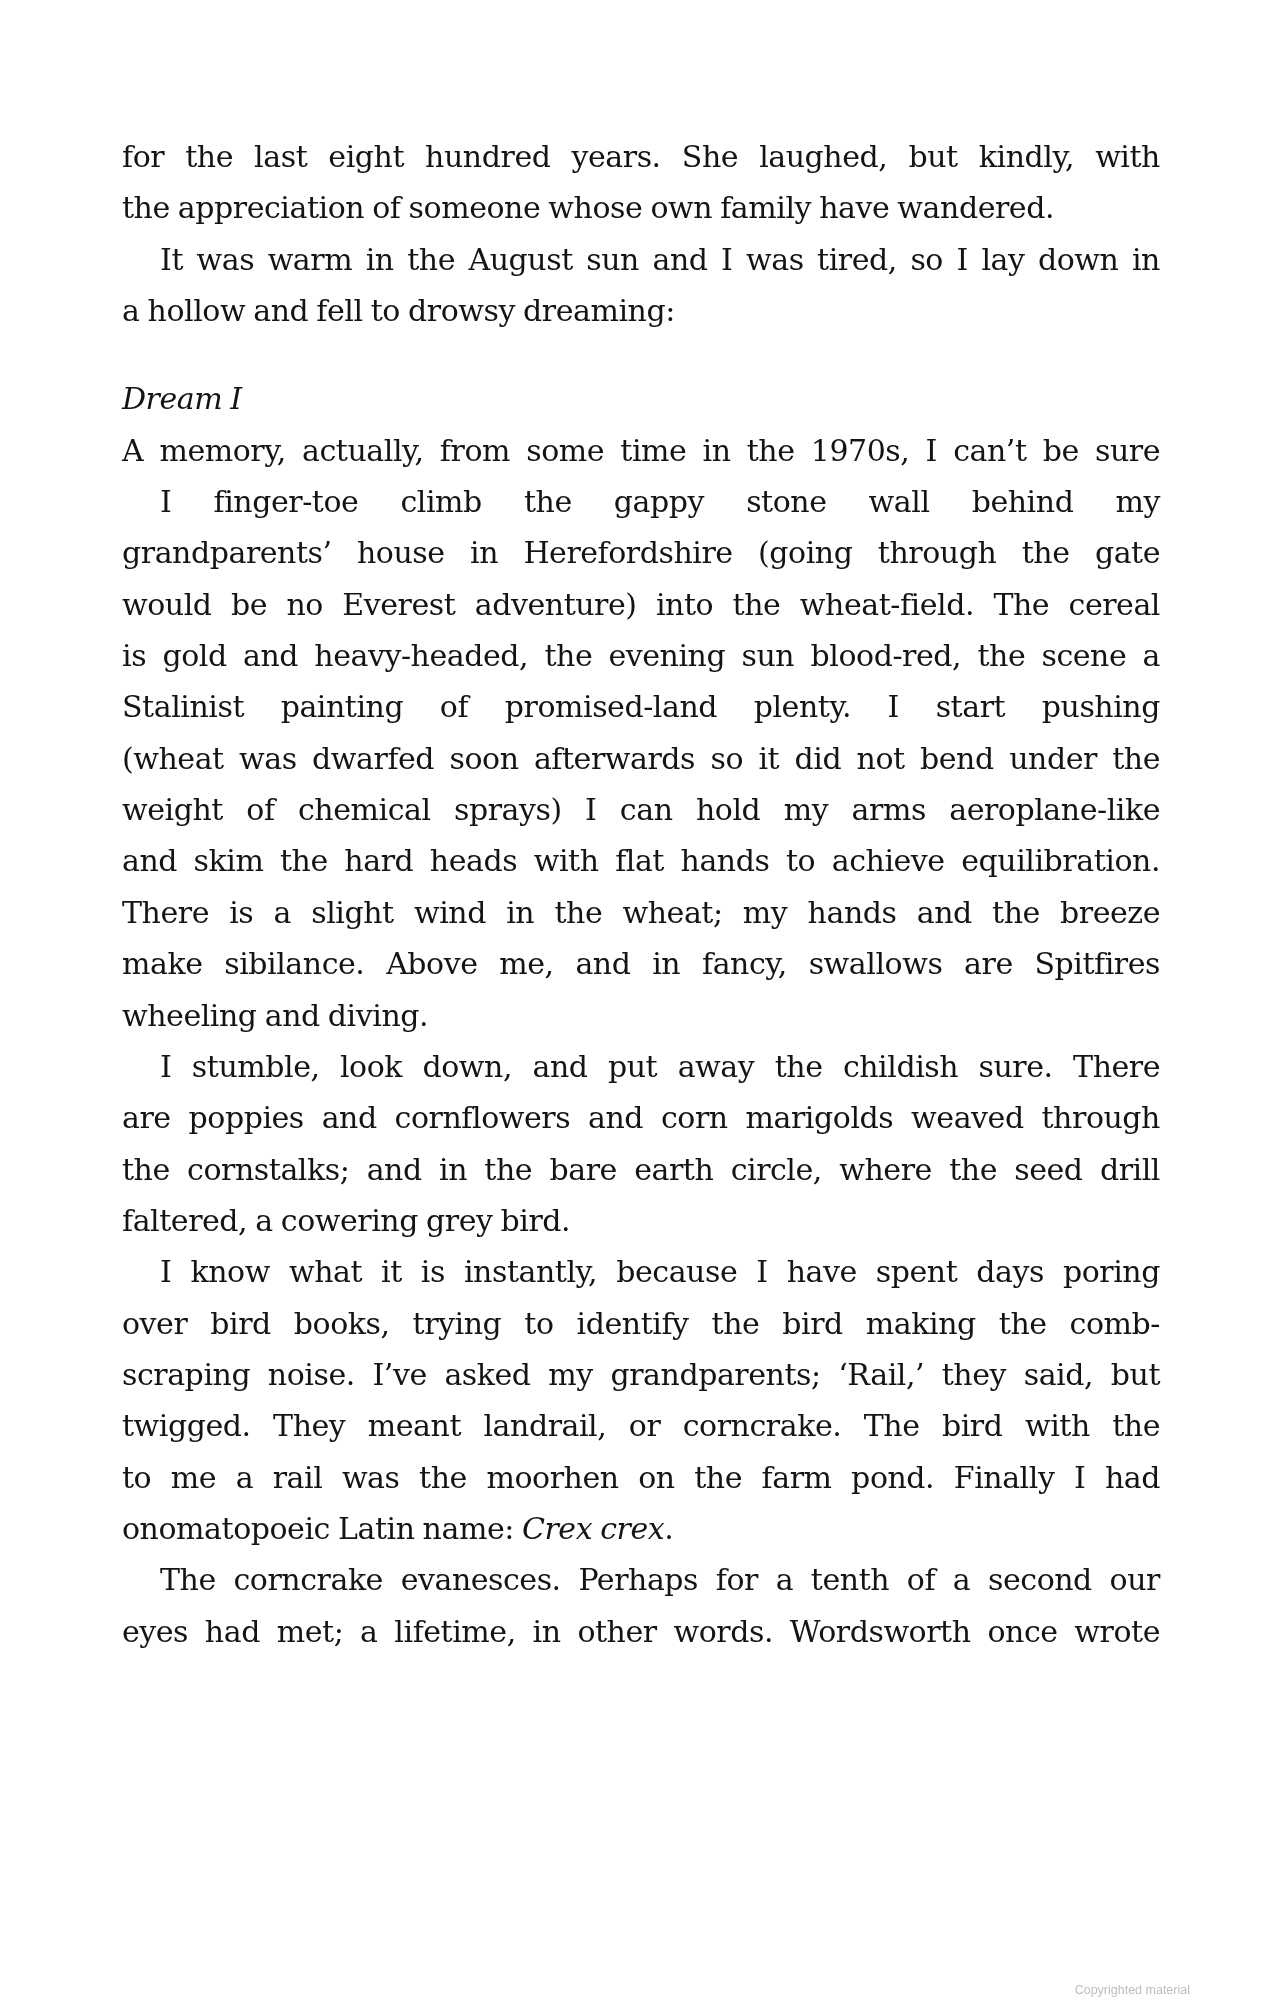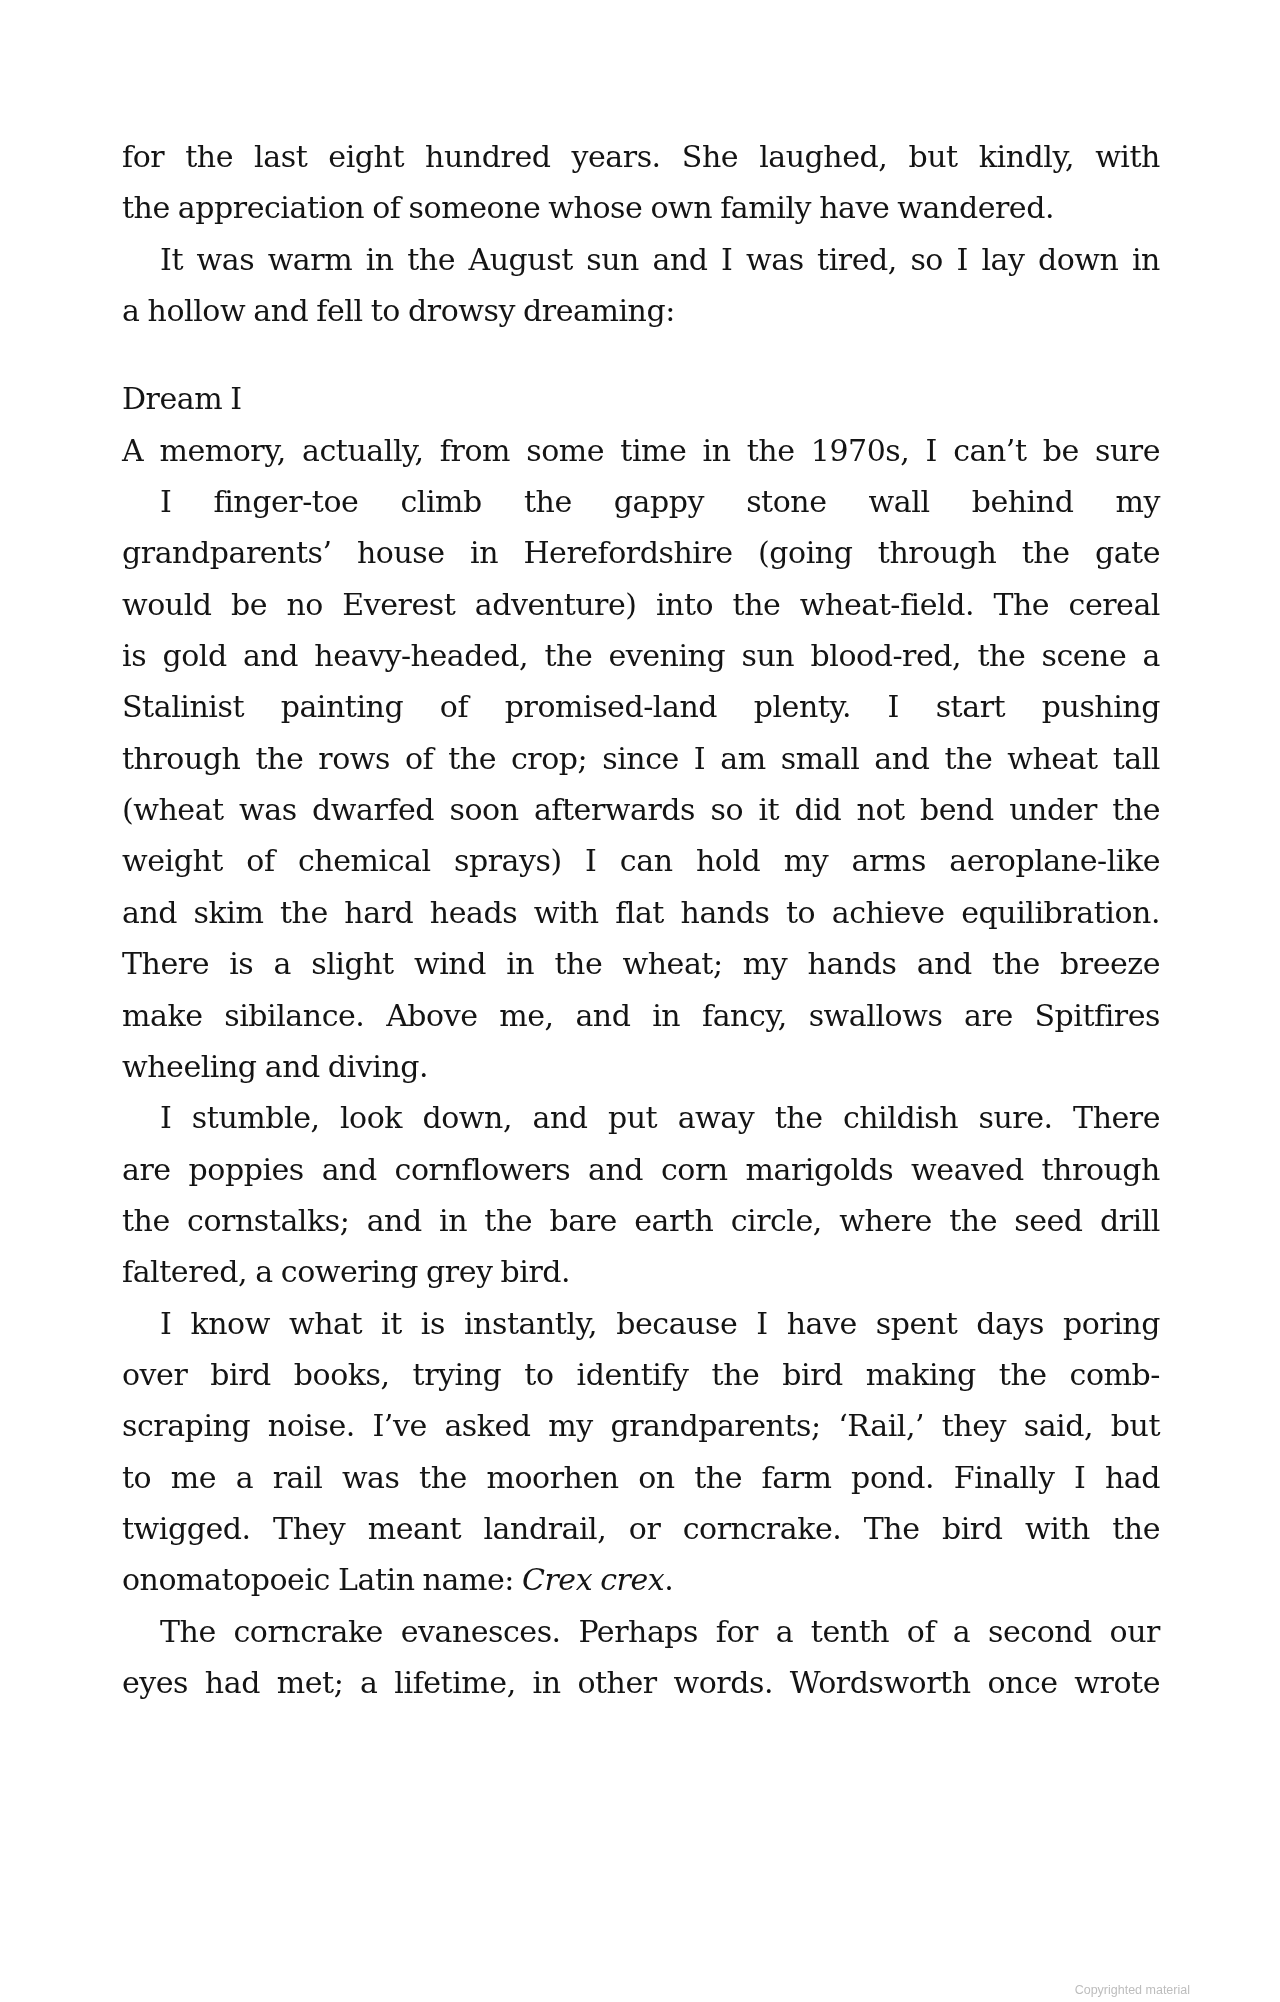--- a/index.html
+++ b/index.html
@@ -43,20 +43,21 @@
       text-align: center;
       text-align-last: left;
     }
     .line.indent {
       padding-left: 38px;
     }
     .gap {
       height: 37px;
     }
     .heading {
+      font-style: italic;
     }
     em.latin {
       font-style: italic;
     }
     .watermark {
       position: absolute;
       right: 14px;
       top: 1963px;
       font-family: "Liberation Sans", "DejaVu Sans", sans-serif;
       font-size: 12.5px;
@@ -87,42 +88,41 @@
     <div>
       <div class="line">A memory, actually, from some time in the 1970s, I can’t be sure</div>
     </div>
 
     <div>
       <div class="line indent">I finger-toe climb the gappy stone wall behind my</div>
       <div class="line">grandparents’ house in Herefordshire (going through the gate</div>
       <div class="line">would be no Everest adventure) into the wheat-field. The cereal</div>
       <div class="line">is gold and heavy-headed, the evening sun blood-red, the scene a</div>
       <div class="line">Stalinist painting of promised-land plenty. I start pushing</div>
-      <div class="line">through the rows of the crop; since I am small and the wheat tall</div>
       <div class="line">(wheat was dwarfed soon afterwards so it did not bend under the</div>
       <div class="line">weight of chemical sprays) I can hold my arms aeroplane-like</div>
       <div class="line">and skim the hard heads with flat hands to achieve equilibration.</div>
       <div class="line">There is a slight wind in the wheat; my hands and the breeze</div>
       <div class="line">make sibilance. Above me, and in fancy, swallows are Spitfires</div>
       <div class="line last">wheeling and diving.</div>
     </div>
 
     <div>
       <div class="line indent">I stumble, look down, and put away the childish sure. There</div>
       <div class="line">are poppies and cornflowers and corn marigolds weaved through</div>
       <div class="line">the cornstalks; and in the bare earth circle, where the seed drill</div>
       <div class="line last">faltered, a cowering grey bird.</div>
     </div>
 
     <div>
       <div class="line indent">I know what it is instantly, because I have spent days poring</div>
       <div class="line">over bird books, trying to identify the bird making the comb-</div>
       <div class="line">scraping noise. I’ve asked my grandparents; ‘Rail,’ they said, but</div>
+      <div class="line">twigged. They meant landrail, or corncrake. The bird with the</div>
       <div class="line">to me a rail was the moorhen on the farm pond. Finally I had</div>
-      <div class="line">twigged. They meant landrail, or corncrake. The bird with the</div>
       <div class="line last"><span style="white-space: pre;">onomatopoeic Latin name: </span><em class="latin">Crex crex</em><span style="white-space: pre;">.</span></div>
     </div>
 
     <div>
       <div class="line indent">The corncrake evanesces. Perhaps for a tenth of a second our</div>
       <div class="line">eyes had met; a lifetime, in other words. Wordsworth once wrote</div>
     </div>
 
   </div>
 

